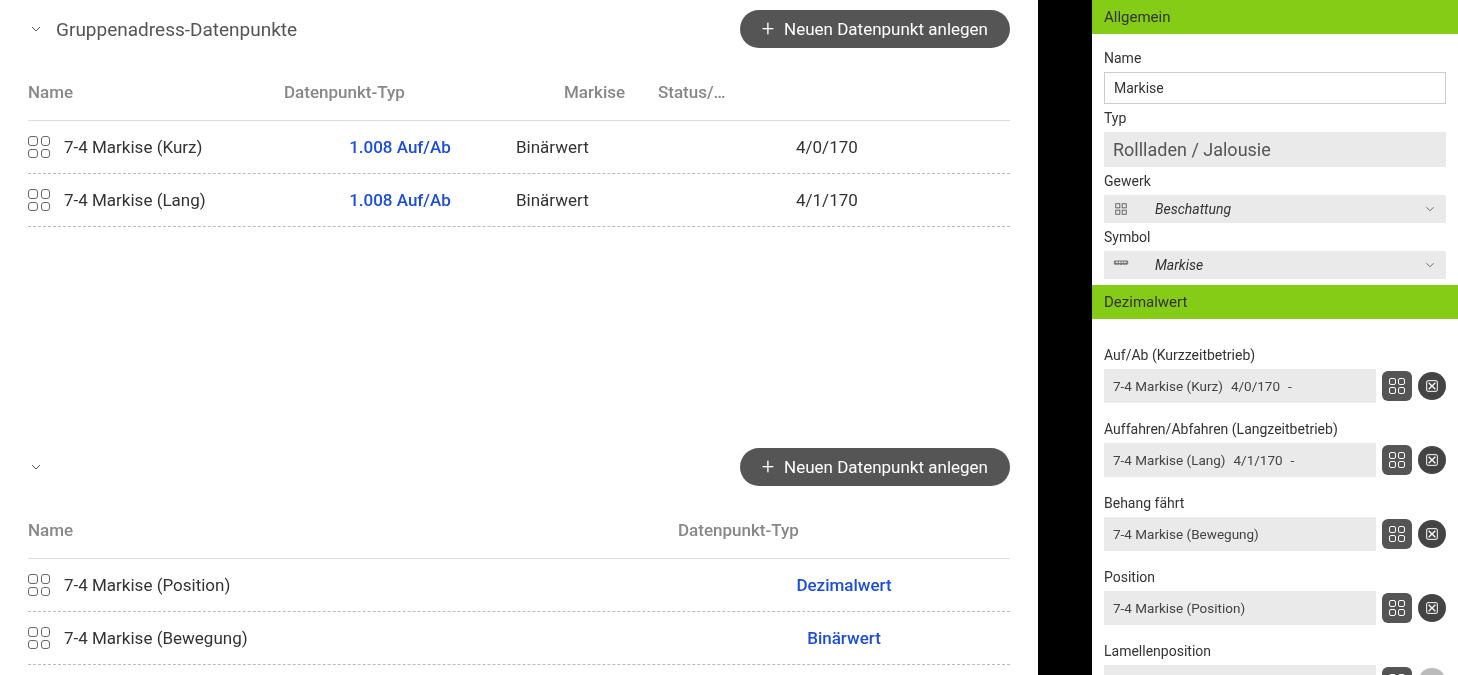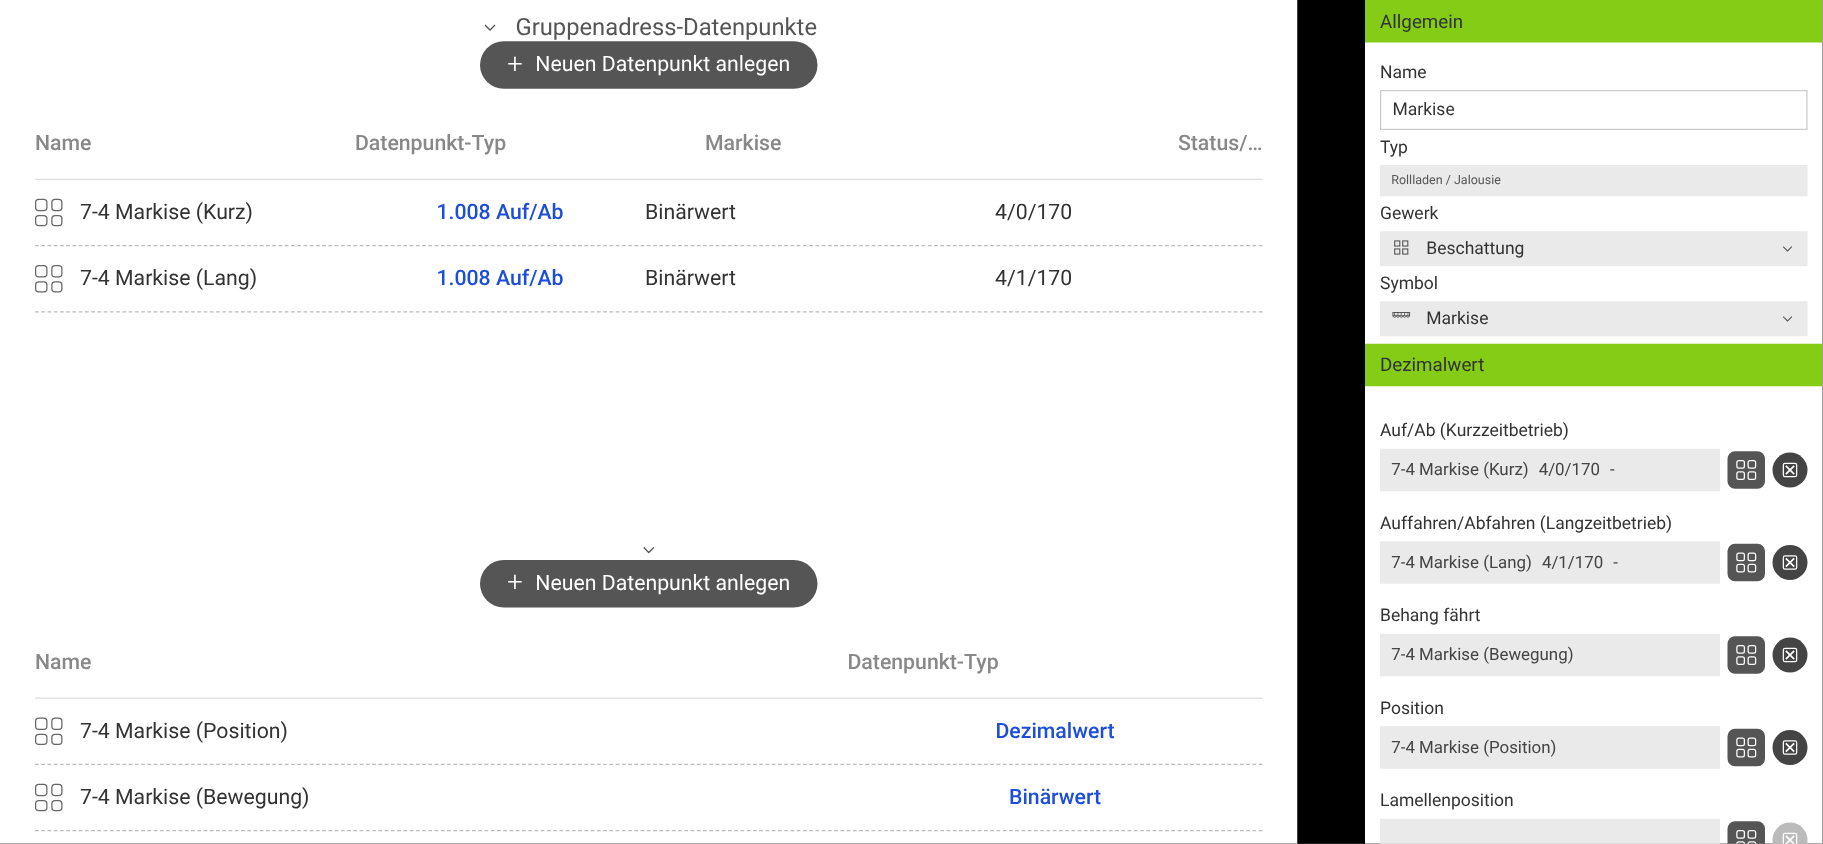--- a/index.html
+++ b/index.html
@@ -2,55 +2,55 @@
 <html><head>
 <meta charset="utf-8">
 <style>
 * { margin: 0; padding: 0; box-sizing: border-box; font-family: -apple-system, BlinkMacSystemFont, "Segoe UI", Roboto, Arial, sans-serif; }
 body { display: flex; width: 1458px; height: 675px; background: #000; overflow: hidden; }
 .main-panel { width: 1038px; background: #fff; padding: 10px 28px; display: flex; flex-direction: column; }
 .gap { width: 54px; background: #000; }
 .side-panel { width: 366px; background: #fff; display: flex; flex-direction: column; }
 
 .section { margin-bottom: 18px; }
-.section-header { display: flex; align-items: center; justify-content: space-between; margin-bottom: 24px; flex-direction: column; }
+.section-header { display: flex; align-items: center; justify-content: space-between; margin-bottom: 24px; }
 .section-title-wrap { display: flex; align-items: center; gap: 12px; }
 .section-title { font-size: 19px; color: #555; font-weight: 400; }
 .chev-down { width: 16px; height: 16px; }
 
 .btn-new { background: #555; color: #fff; border: none; border-radius: 24px; padding: 8px 22px; font-size: 17px; display: flex; align-items: center; gap: 10px; cursor: pointer; }
 .btn-new .plus { font-size: 22px; font-weight: 300; line-height: 1; }
 
 .tbl-header { display: flex; color: #888; font-size: 17px; font-weight: 500; padding: 10px 0 18px 0; border-bottom: 1px solid #ddd; }
 .col-name { flex: 0 0 256px; }
 .col-dt { flex: 0 0 232px; }
 .col-dpt { flex: 0 0 280px; }
 .col-send { flex: 0 0 94px; }
-.col-status { flex: 1; text-align: right; }
+.col-status { flex: 1; }
 
 .tbl-row { display: flex; align-items: center; padding: 15px 0; border-bottom: 1px dashed #bbb; color: #333; font-size: 17px; }
 .row-name { display: flex; align-items: center; gap: 14px; }
 .grid-icon { width: 22px; height: 22px; display: grid; grid-template-columns: 1fr 1fr; grid-template-rows: 1fr 1fr; gap: 3px; }
 .grid-icon span { border: 1.5px solid #666; border-radius: 3px; }
 .bold { font-weight: 500; color: #1d4ed8; text-align: center; }
 
 .section-spacer { flex: 1; }
 
 .var-header { display: flex; color: #888; font-size: 17px; font-weight: 500; padding: 10px 0 18px 0; border-bottom: 1px solid #ddd; }
 .vcol-name { flex: 0 0 650px; }
 .vcol-dpt { flex: 1; }
 
 
 .side-section-head { background: #84cc16; padding: 8px 12px; font-size: 15px; color: #333; font-weight: 400; }
 .side-body { padding: 10px 12px 6px 12px; }
 .field-label { font-size: 14px; color: #333; margin-bottom: 6px; margin-top: 6px; }
 .text-input { width: 100%; border: 1px solid #ccc; padding: 7px 9px; font-size: 14px; color: #333; }
-.disabled-box { width: 100%; background: #eaeaea; padding: 7px 9px; font-size: 10px; color: #555; border: none; }
+.disabled-box { width: 100%; background: #eaeaea; padding: 7px 9px; font-size: 18px; color: #555; border: none; }
 .select-box { width: 100%; background: #eaeaea; padding: 6px 9px; font-size: 14px; color: #333; display: flex; align-items: center; justify-content: space-between; cursor: pointer; }
-.select-left { display: flex; gap: 12px; }
+.select-left { display: flex; align-items: center; gap: 26px; font-style: italic; }
 .mini-icon { width: 16px; height: 14px; }
 
 .dp-item { margin-top: 18px; margin-bottom: 10px; }
 .dp-label { font-size: 14px; color: #333; margin-bottom: 6px; }
 .dp-row { display: flex; align-items: center; gap: 6px; }
 .dp-box { flex: 1; background: #eaeaea; padding: 8px 9px; font-size: 13.5px; color: #444; display: flex; gap: 8px; min-height: 34px; align-items: center; }
 .dp-grid-btn { width: 30px; height: 30px; background: #555; border-radius: 6px; display: flex; align-items: center; justify-content: center; cursor: pointer; }
 .dp-grid-btn .mini-grid { width: 16px; height: 16px; display: grid; grid-template-columns: 1fr 1fr; grid-template-rows: 1fr 1fr; gap: 2px; }
 .dp-grid-btn .mini-grid span { border: 1.2px solid #fff; border-radius: 2px; }
 .dp-del-btn { width: 28px; height: 28px; background: #444; border-radius: 50%; display: flex; align-items: center; justify-content: center; cursor: pointer; }

